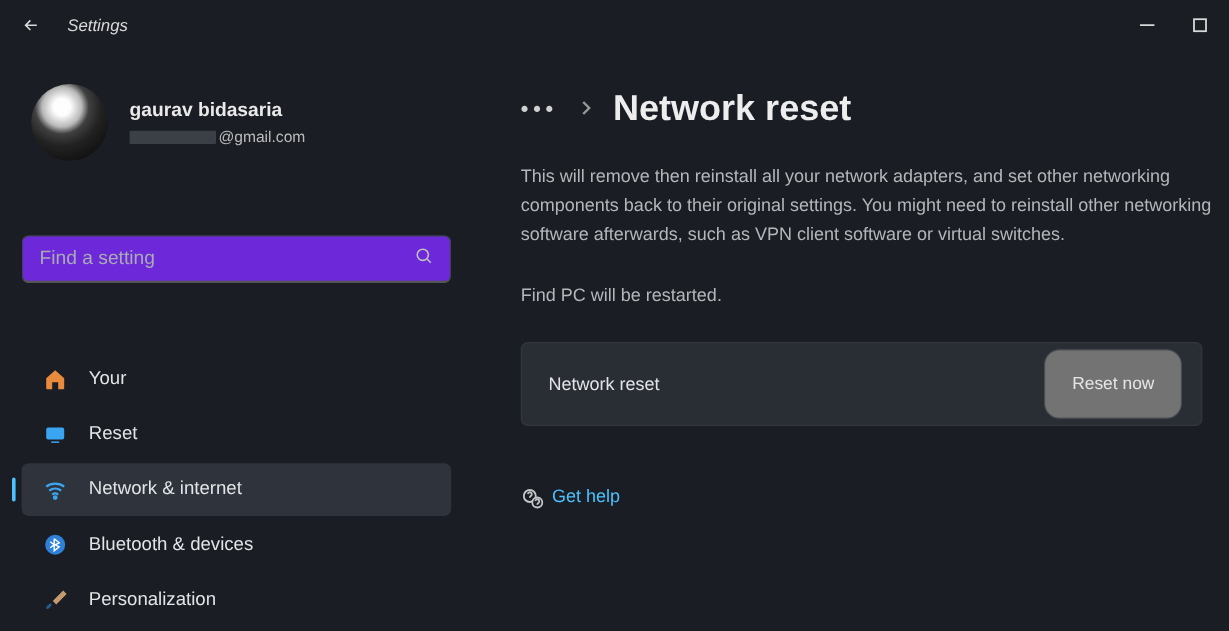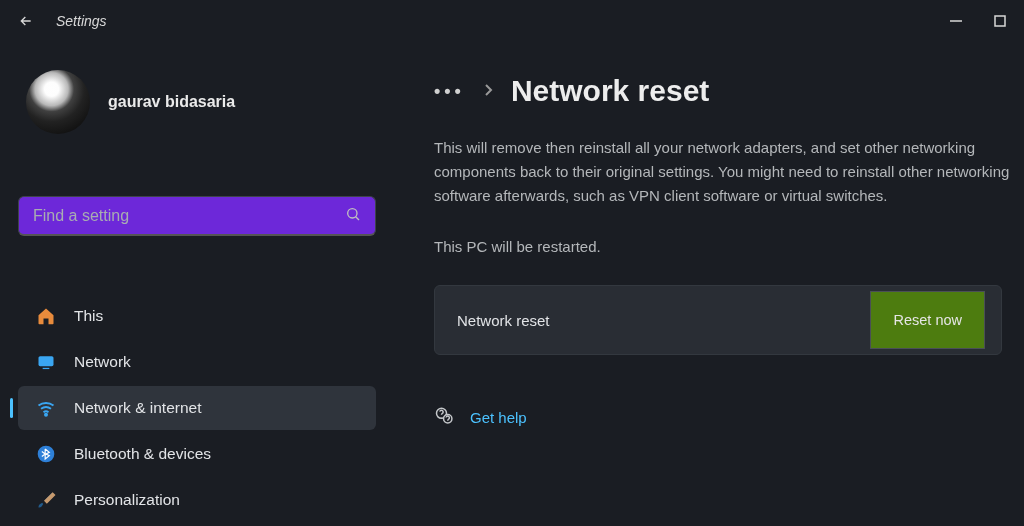--- a/index.html
+++ b/index.html
@@ -122,29 +122,29 @@
       height: 70px;
       display: flex;
       align-items: center;
       justify-content: space-between;
       padding: 0 16px 0 22px;
       margin-right: 12px;
       margin-bottom: 50px;
     }
     .card-label { font-size: 15px; color: #e2e4e7; }
     .reset-btn {
-      background: #4d7c0f;
+      background: #737373;
       border: 1px solid #4a4f56;
-      border-radius: 0;
+      border-radius: 13px;
       padding: 20px 22px;
       font-size: 14.5px;
       color: #e6e6e6;
       cursor: pointer;
     }
-    .get-help { display: flex; align-items: center; gap: 16px; }
+    .get-help { display: flex; align-items: flex-start; gap: 6px; }
     .help-icon svg { width: 20px; height: 20px; }
     .help-link { color: #4cc2ff; font-size: 15px; cursor: pointer; }
   </style>
 </head>
 <body>
 
 <div class="title-bar">
   <div class="title-left">
     <div class="back-btn">
       <svg viewBox="0 0 24 24" fill="none" stroke="#d8d8d8" stroke-width="2">
@@ -167,48 +167,51 @@
   </div>
 </div>
 
 <div class="content">
 
   <div class="sidebar">
     <div class="profile">
       <div class="avatar"></div>
       <div class="profile-text">
         <div class="name">gaurav bidasaria</div>
+        <div class="email">
+          <span style="background:#3b4047;display:inline-block;width:72px;height:11px;border-radius:1px;vertical-align:middle;margin-right:2px;"></span><span>@gmail.com</span>
+        </div>
       </div>
     </div>
     <div class="search-box">
       <input type="text" placeholder="Find a setting" style="">
       <span class="search-icon">
         <svg viewBox="0 0 24 24" fill="none" stroke="#c0c0c0" stroke-width="2">
             <circle cx="11" cy="11" r="7"></circle>
             <line x1="21" y1="21" x2="16" y2="16"></line>
           </svg>
       </span>
     </div>
     <div class="nav">
       <div class="nav-item">
         <span class="nav-icon ic-home">
             <svg viewBox="0 0 24 24" fill="#e88b3c">
               <path d="M3 11l9-8 9 8v10a1 1 0 0 1-1 1h-5v-7h-6v7H4a1 1 0 0 1-1-1V11z"></path>
             </svg>
           </span>
-        <span>This</span>
+        <span>Your</span>
       </div>
       <div class="nav-item">
         <span class="nav-icon ic-sys">
             <svg viewBox="0 0 24 24" fill="#3aa6f2">
               <rect x="3" y="5" width="18" height="12" rx="2"></rect>
               <rect x="8" y="19" width="8" height="1.5" fill="#3aa6f2"></rect>
             </svg>
           </span>
-        <span>Network</span>
+        <span>Reset</span>
       </div>
       <div class="nav-item selected">
         <span class="nav-icon ic-net">
             <svg viewBox="0 0 24 24" fill="none" stroke="#3aa6f2" stroke-width="2.2">
               <path d="M3 9a15 15 0 0 1 18 0M6 13a10 10 0 0 1 12 0M9 17a5 5 0 0 1 6 0"></path>
               <circle cx="12" cy="20" r="1.3" fill="#3aa6f2"></circle>
             </svg>
           </span>
         <span>Network &amp; internet</span>
       </div>
@@ -237,21 +240,21 @@
     <div class="breadcrumb">
       <span class="bc-dots">•••</span>
       <span class="bc-chevron">
         <svg width="10" height="14" viewBox="0 0 10 14" fill="none" stroke="#999" stroke-width="2">
             <path d="M3 2l5 5-5 5"></path>
           </svg>
       </span>
       <span class="page-title">Network reset</span>
     </div>
     <div class="desc">This will remove then reinstall all your network adapters, and set other networking components back to their original settings. You might need to reinstall other networking software afterwards, such as VPN client software or virtual switches.</div>
-    <div class="restart">This PC will be restarted.</div>
+    <div class="restart">Find PC will be restarted.</div>
     <div class="card">
       <span class="card-label">Network reset</span>
       <button class="reset-btn">Reset now</button>
     </div>
     <div class="get-help">
       <span class="help-icon">
         <svg viewBox="0 0 24 24" fill="none" stroke="#c4c7ca" stroke-width="1.8">
             <circle cx="9" cy="10" r="6"></circle>
             <path d="M7 8a2 2 0 1 1 3 2c-.8.5-1 .8-1 1.8M9 14.5v.1"></path>
             <circle cx="16.5" cy="16.5" r="5" fill="#1a1d23"></circle>

